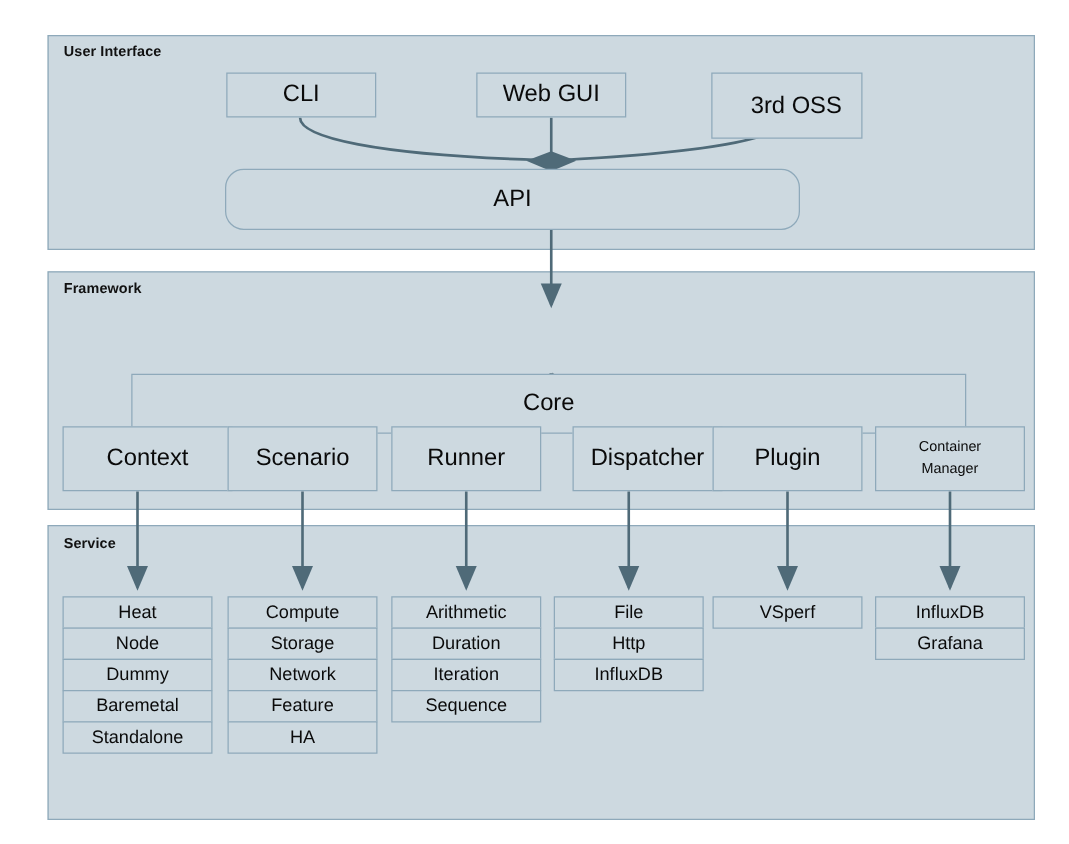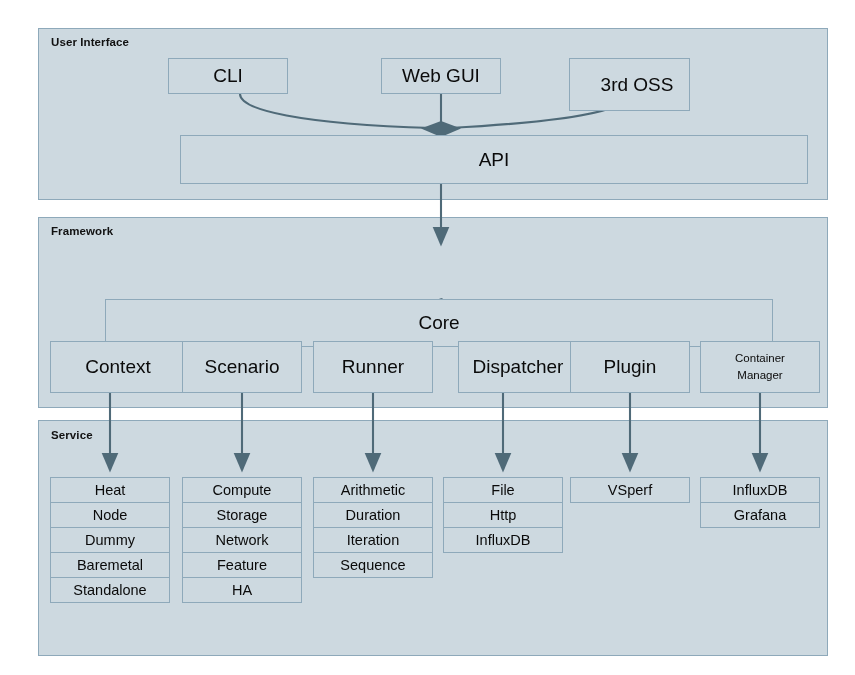--- a/index.html
+++ b/index.html
@@ -68,24 +68,24 @@
     <g fill="none" stroke="#4f6a78" stroke-width="2.1">
       <line x1="110" y1="393" x2="110" y2="470" marker-end="url(#ahs)"></line>
       <line x1="242" y1="393" x2="242" y2="470" marker-end="url(#ahs)"></line>
       <line x1="373" y1="393" x2="373" y2="470" marker-end="url(#ahs)"></line>
       <line x1="503" y1="393" x2="503" y2="470" marker-end="url(#ahs)"></line>
       <line x1="630" y1="393" x2="630" y2="470" marker-end="url(#ahs)"></line>
       <line x1="760" y1="393" x2="760" y2="470" marker-end="url(#ahs)"></line>
     </g>
   </svg>
 
-  <div class="node big" style="left:168px;top:58px;width:120px;height:36px;">CLI</div>
+  <div class="node big" style="left:181px;top:58px;width:120px;height:36px;">CLI</div>
   <div class="node big" style="left:381px;top:58px;width:120px;height:36px;">Web GUI</div>
   <div class="node big" style="left:569px;top:58px;width:121px;height:53px;padding-left:15px;">3rd OSS</div>
-  <div class="node big" style="left:180px;top:135px;width:628px;height:49px;">API</div>
+  <div class="node big" style="left:180px;top:135px;width:460px;height:49px;border-radius:15px;">API</div>
 
   <div class="node big" style="left:105px;top:251px;width:668px;height:48px;margin-top:48px;">Core</div>
 
   <div class="node big" style="left:50px;top:341px;width:136px;height:52px;">Context</div>
   <div class="node big" style="left:182px;top:341px;width:120px;height:52px;">Scenario</div>
   <div class="node big" style="left:313px;top:341px;width:120px;height:52px;">Runner</div>
   <div class="node big" style="left:443px;top:341px;width:120px;height:52px;margin-left:15px;">Dispatcher</div>
   <div class="node big" style="left:570px;top:341px;width:120px;height:52px;">Plugin</div>
   <div class="node small" style="left:700px;top:341px;width:120px;height:52px;">
     <span>Container</span>

